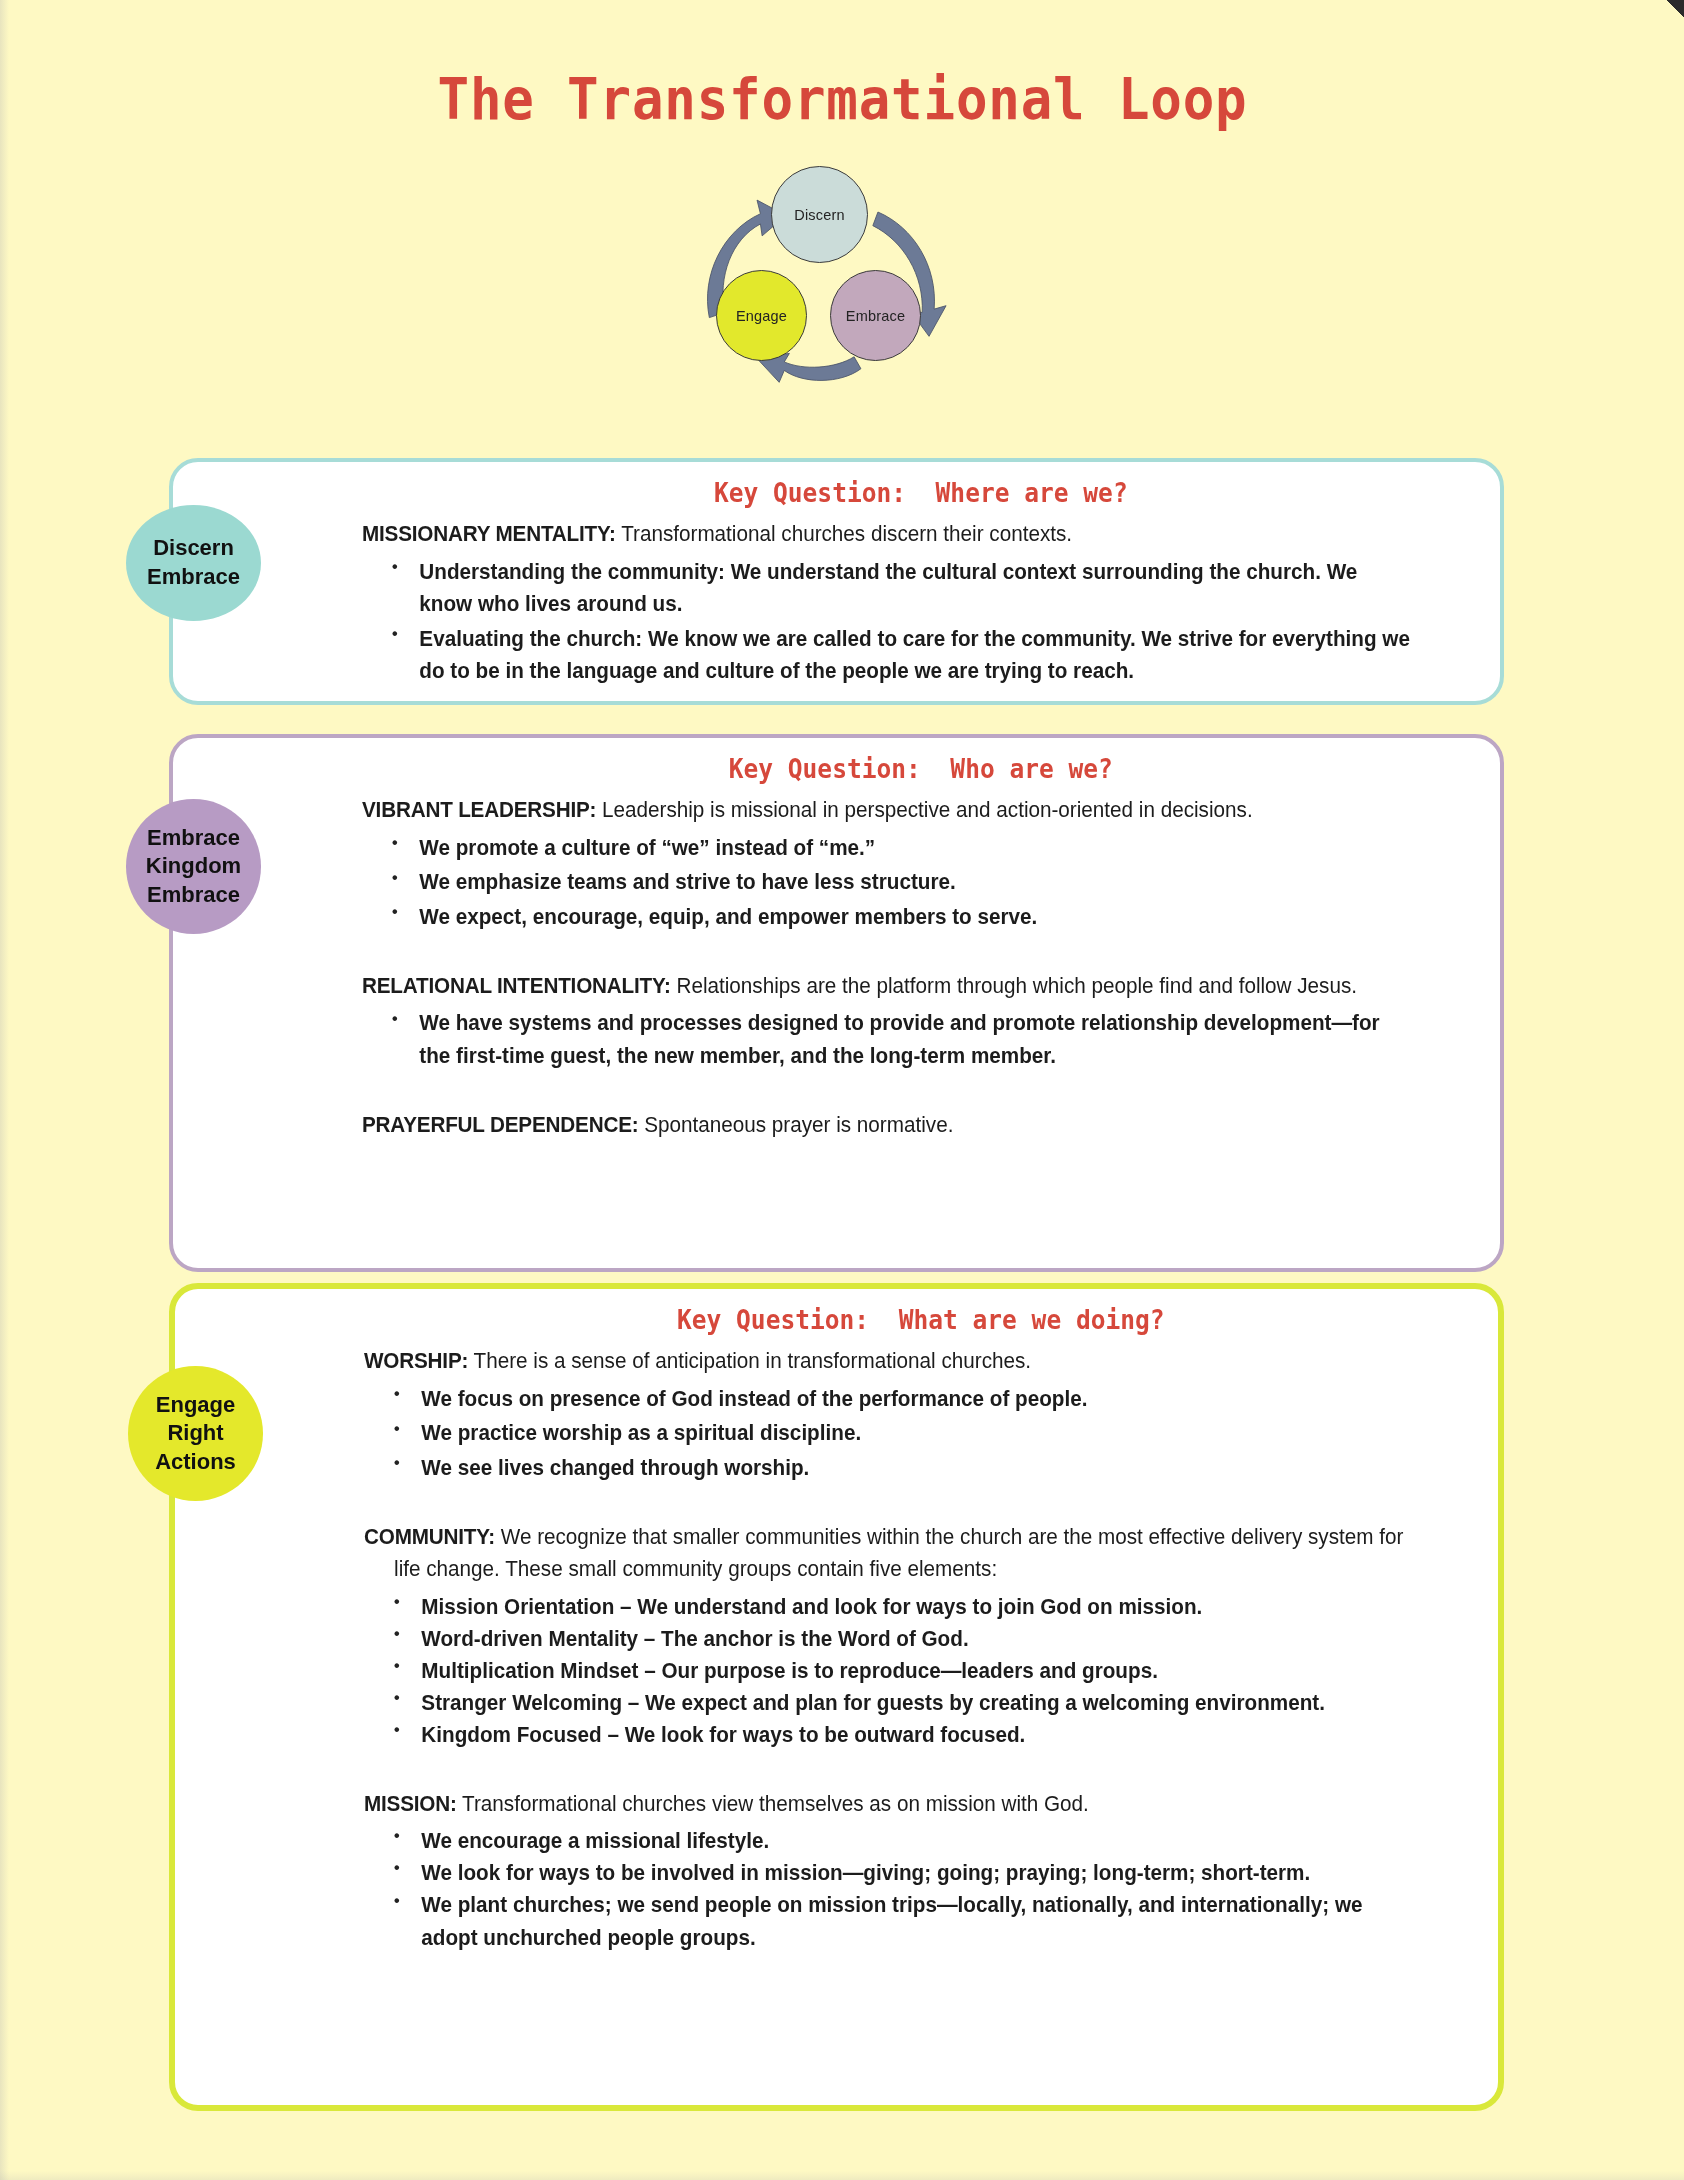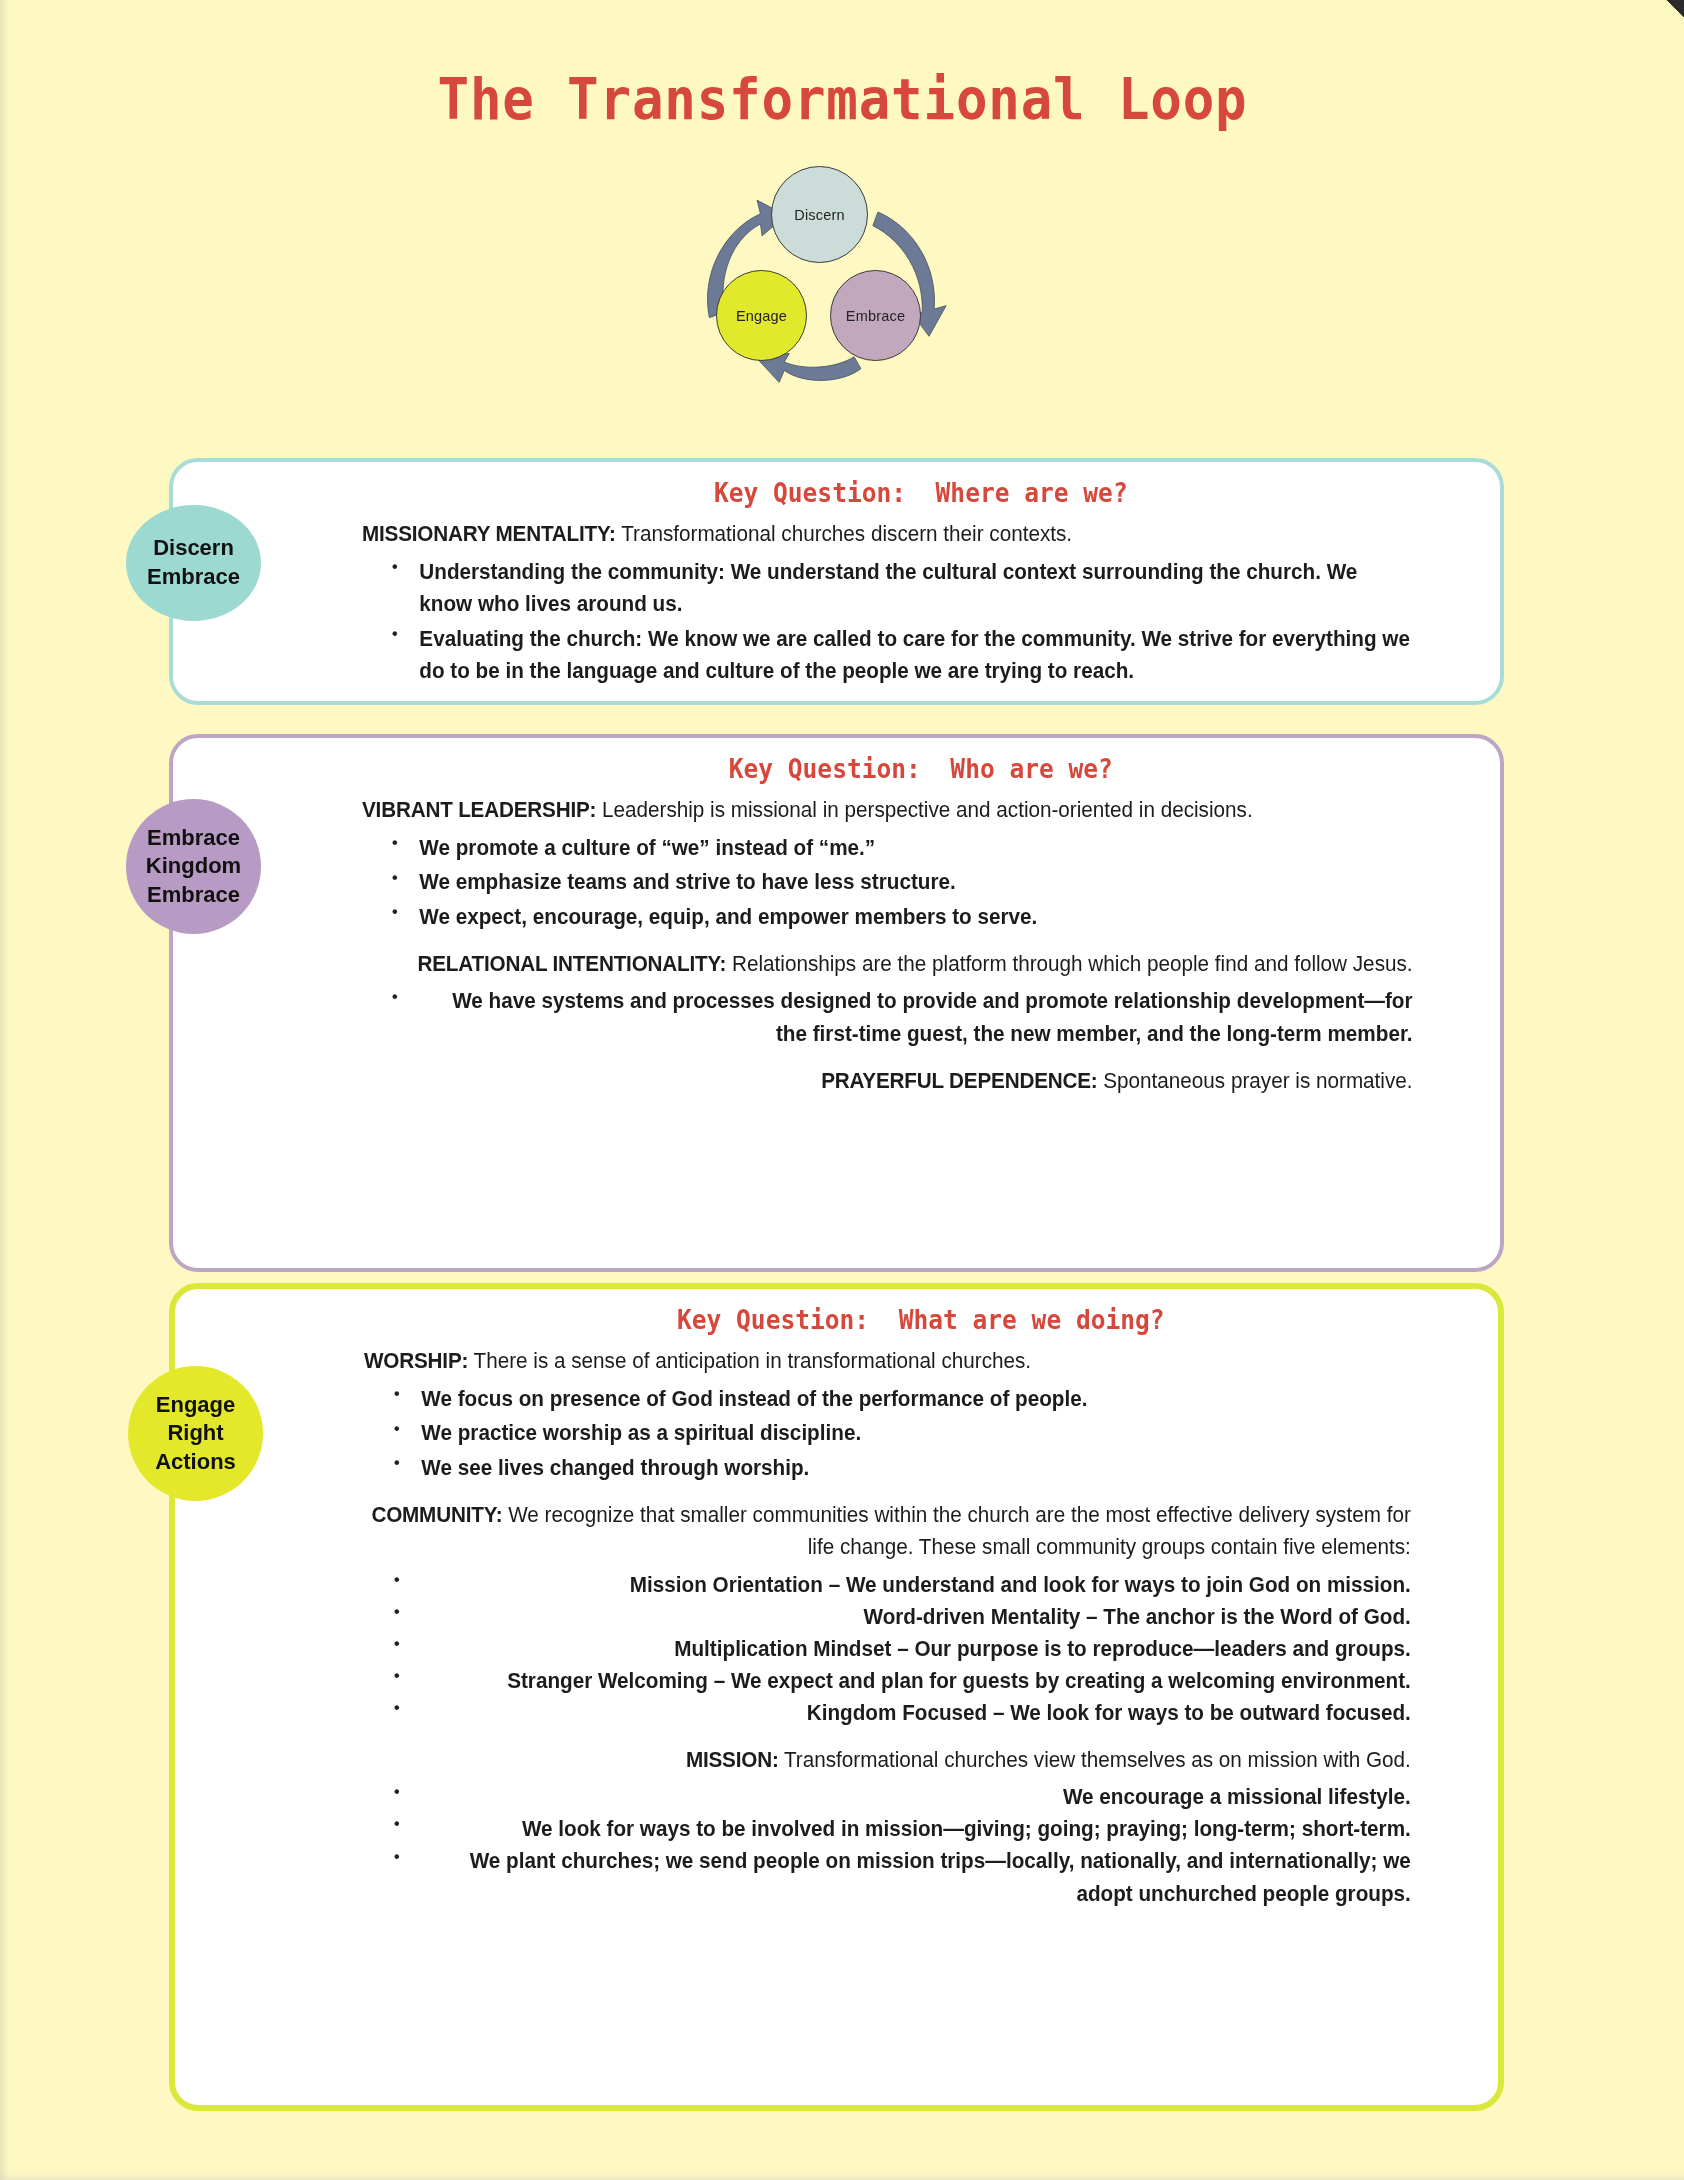--- a/index.html
+++ b/index.html
@@ -166,21 +166,21 @@
     font-weight: bold;
     font-size: 26.4px;
     color: #D6483B;
     letter-spacing: 0px;
     transform: scaleX(0.93);
     margin-bottom: 10.2px;
     white-space: pre;
   }
 
   .block { margin-bottom: 1.7px; }
-  .block + .block { margin-top: 15px; text-align: right; }
+  .block + .block { margin-top: 37px; }
 
   .lead {
     font-family: "Liberation Sans", sans-serif;
     font-size: 22px;
     color: #1c1c1c;
     line-height: 1.46;
     padding-left: 32px;
     text-indent: -32px;
     margin: 0 0 5.1px 0;
     transform: scaleX(0.94);

